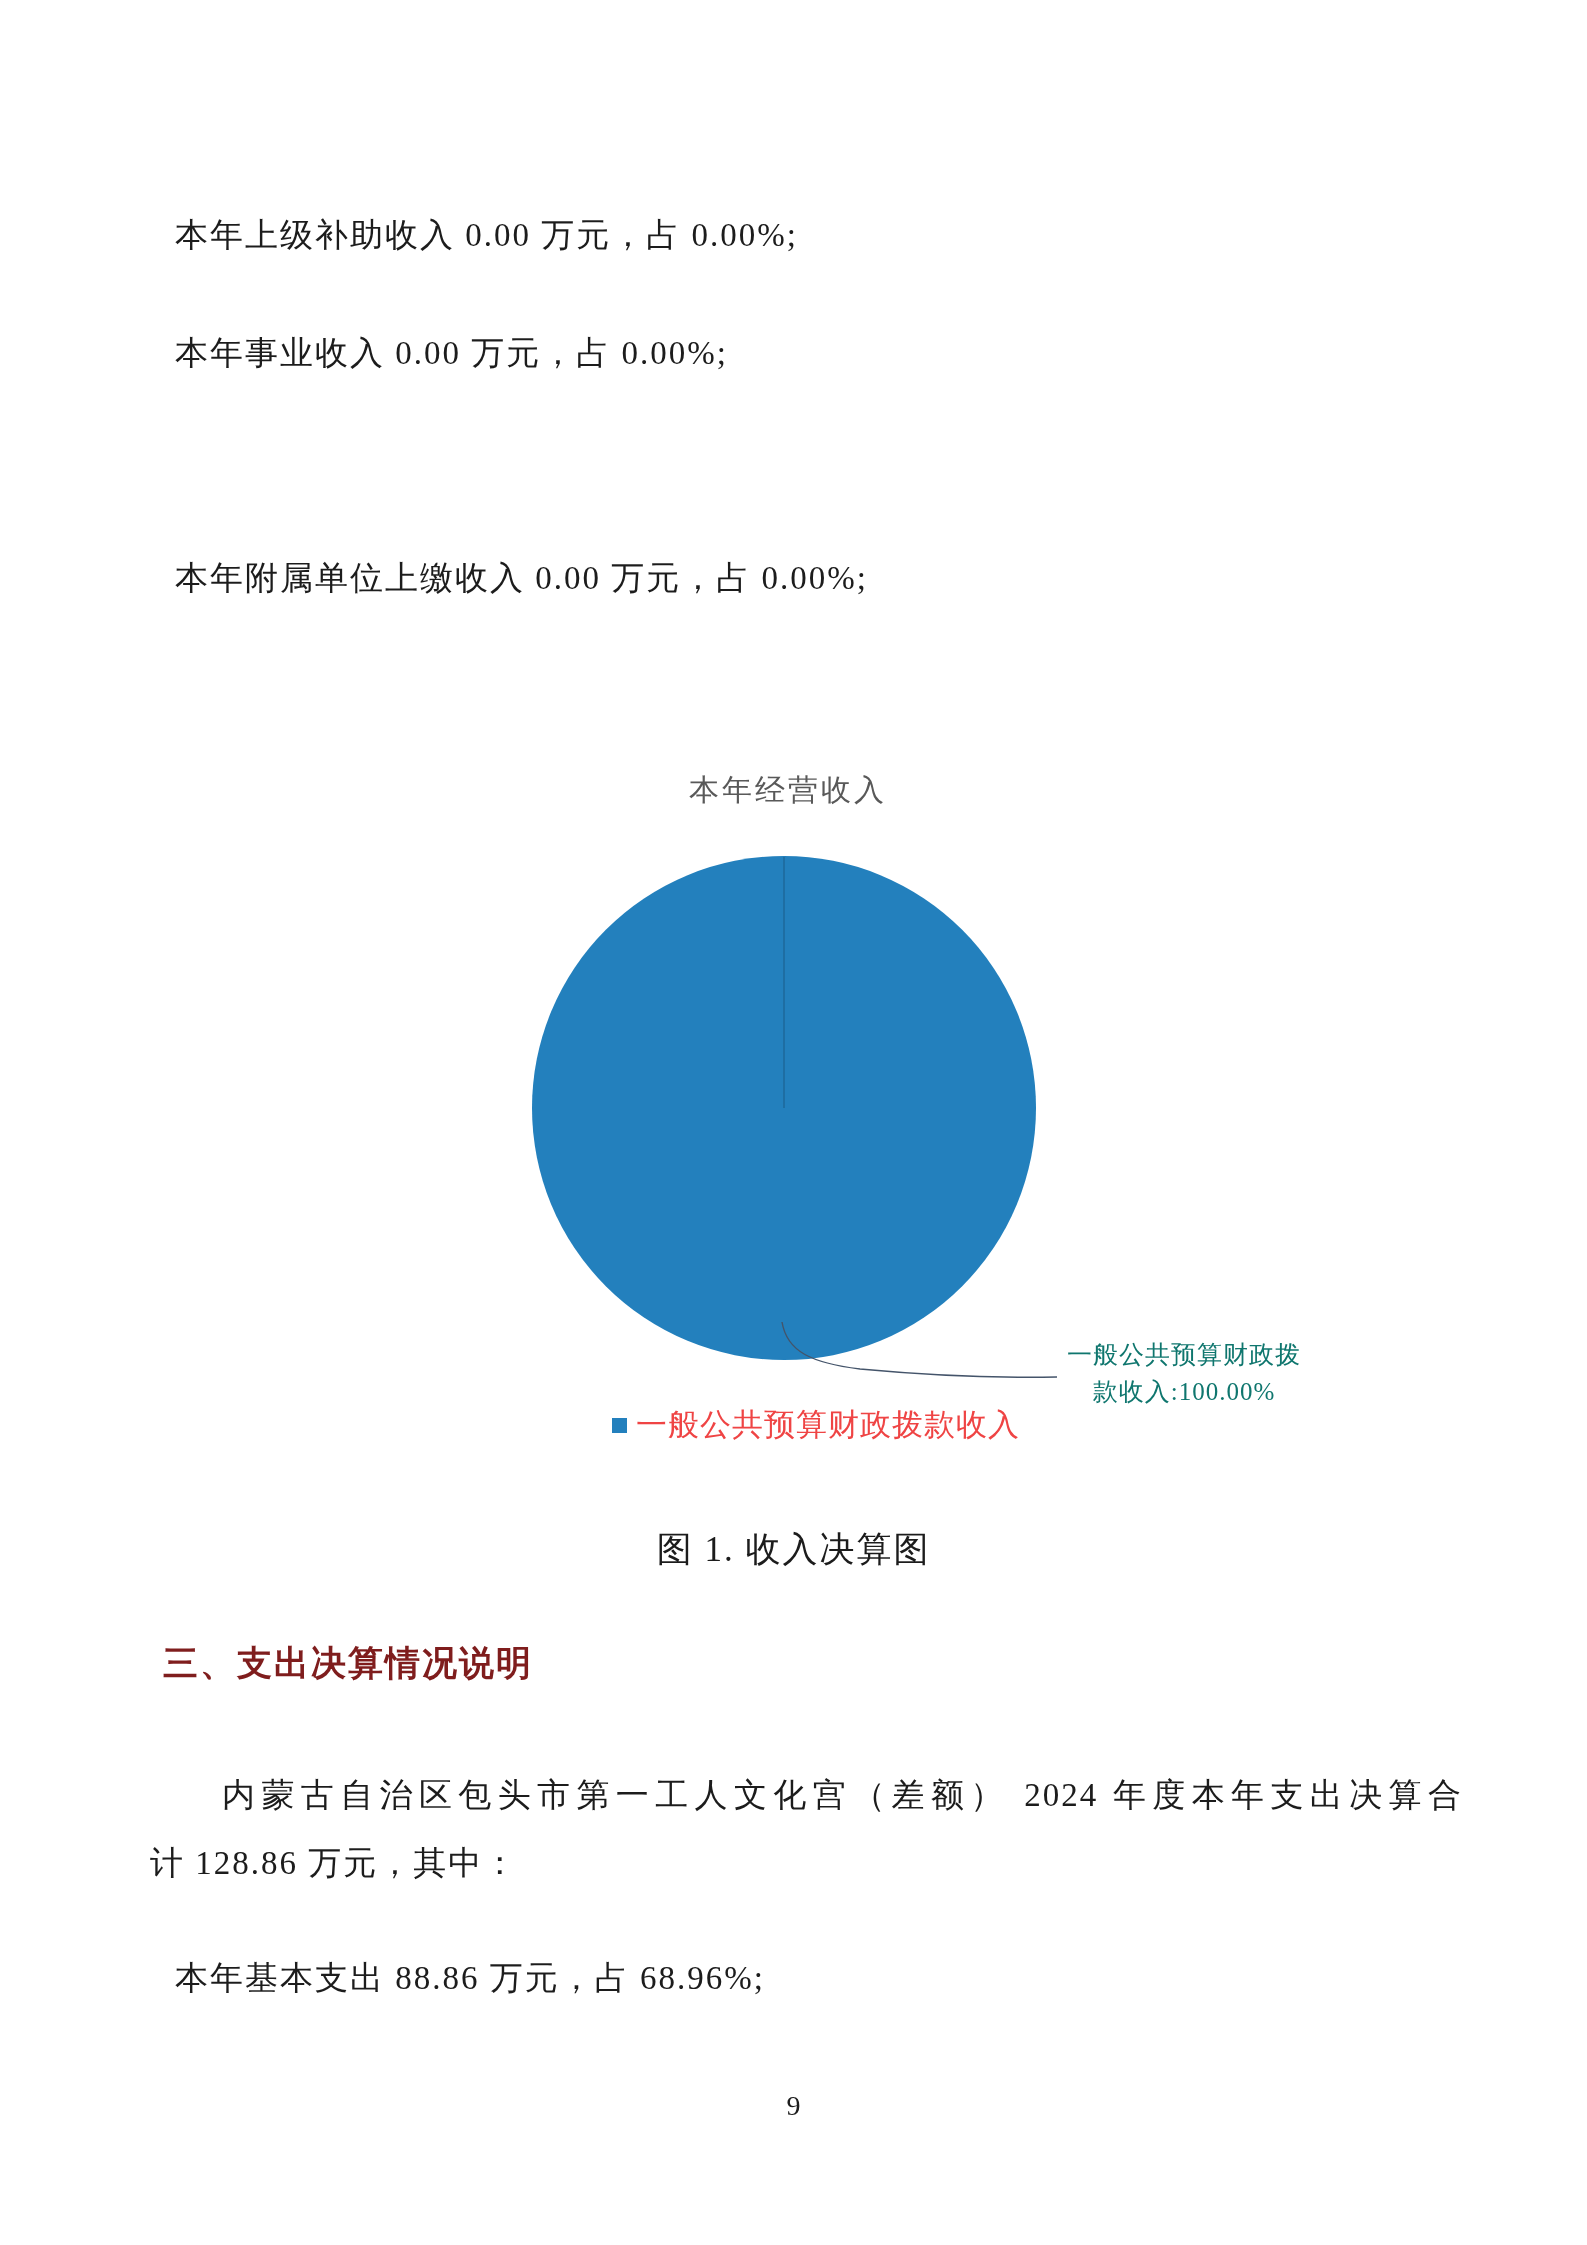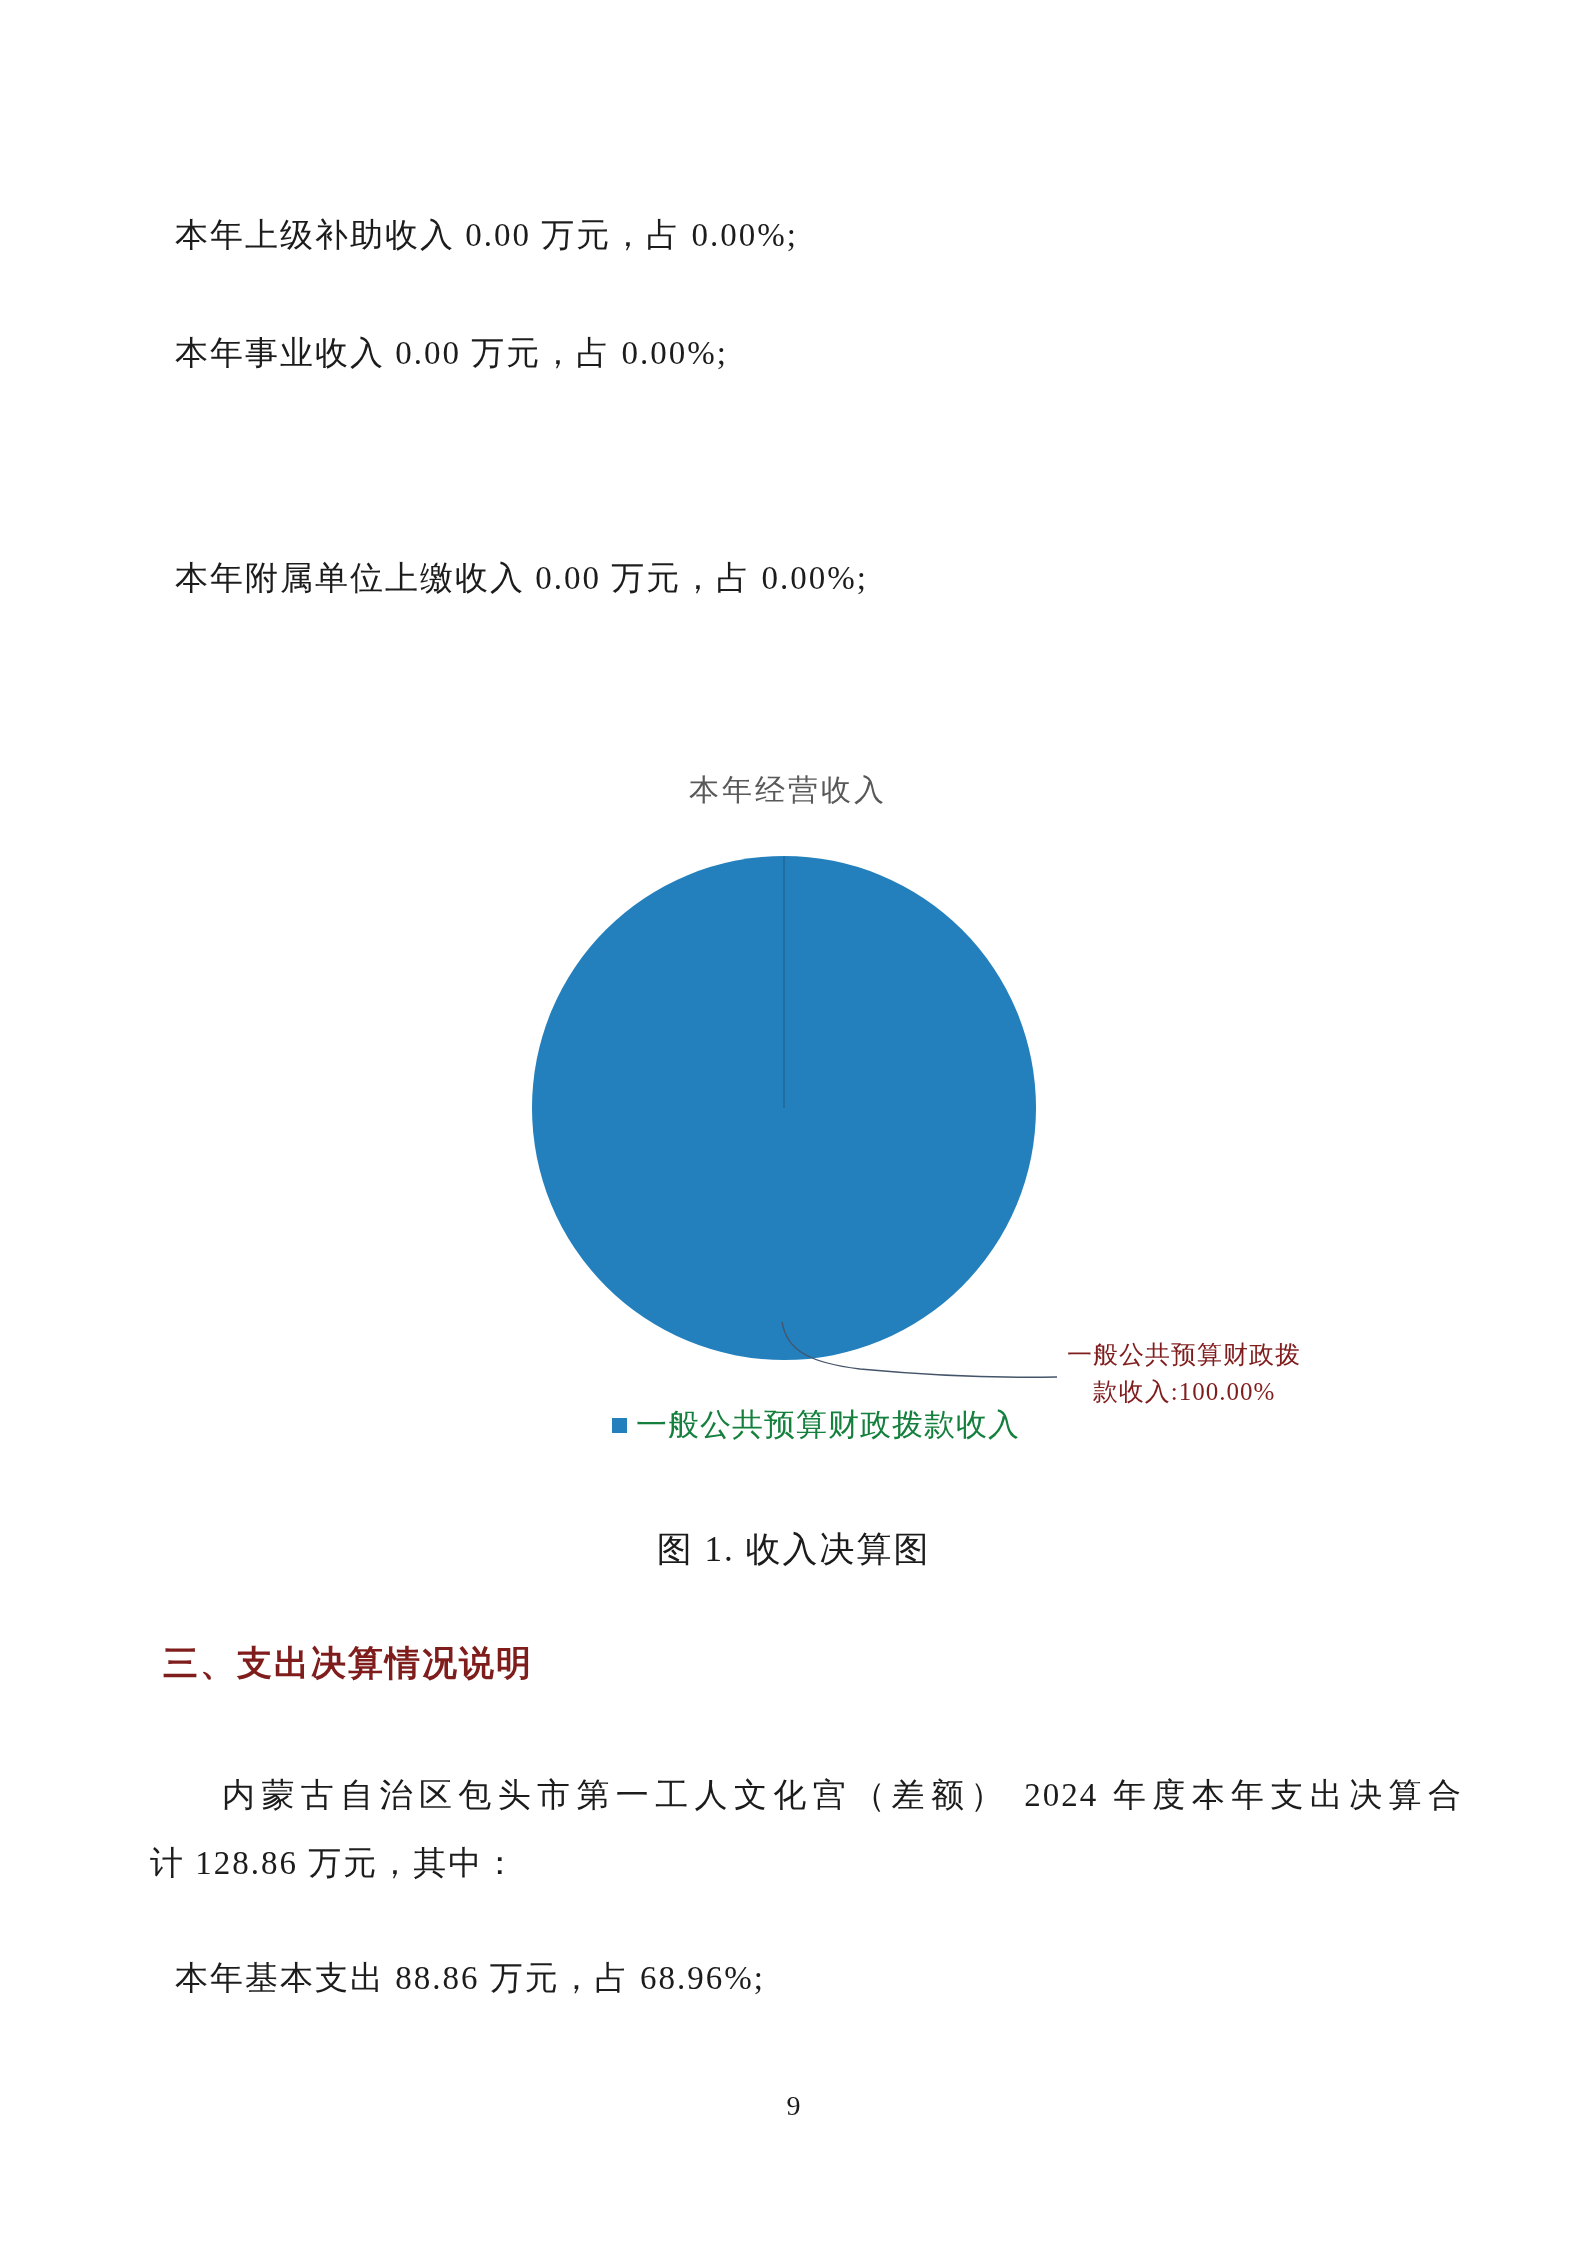--- a/index.html
+++ b/index.html
@@ -38,32 +38,32 @@
   }
   .callout {
     position: absolute;
     left: 1023px;
     top: 1336px;
     width: 322px;
     text-align: center;
     font-size: 25px;
     line-height: 37px;
     letter-spacing: 1px;
-    color: #7f1d1d;
+    color: #0f766e;
   }
   .legend {
     position: absolute;
     left: 612px;
     top: 1404px;
     display: flex;
     align-items: center;
     gap: 9px;
     font-size: 31px;
     letter-spacing: 1px;
-    color: #15803d;
+    color: #ef4444;
   }
   .legend svg { flex: none; display: block; }
   .caption {
     position: absolute;
     left: 0;
     top: 1526px;
     width: 1587px;
     text-align: center;
     font-size: 35px;
     letter-spacing: 2px;

